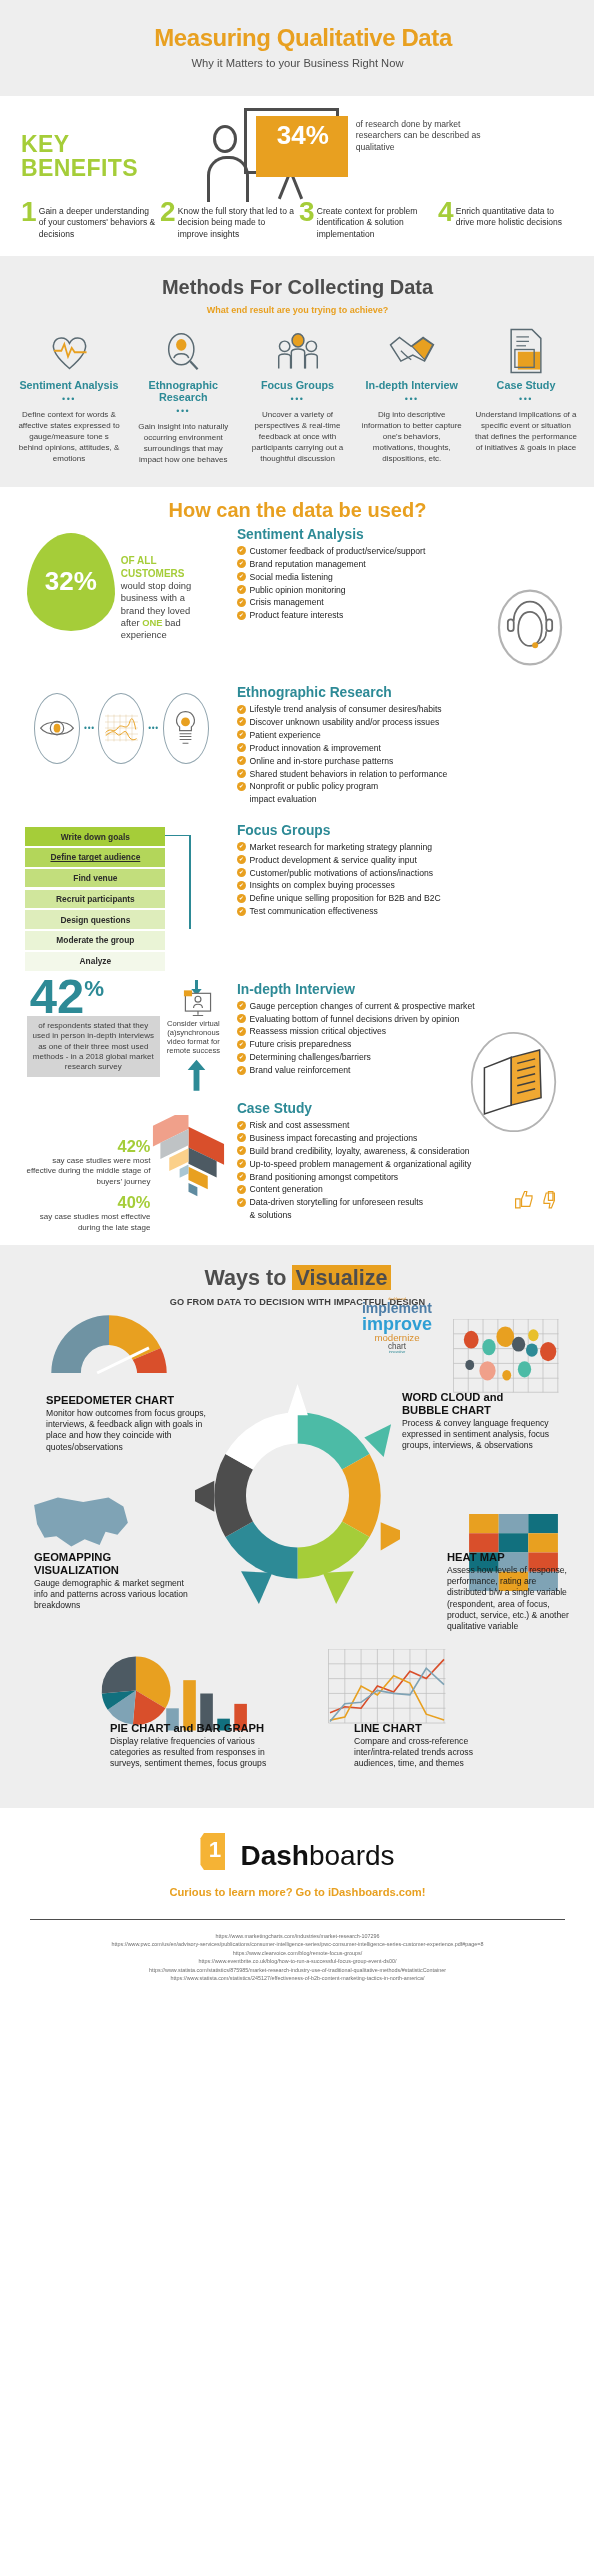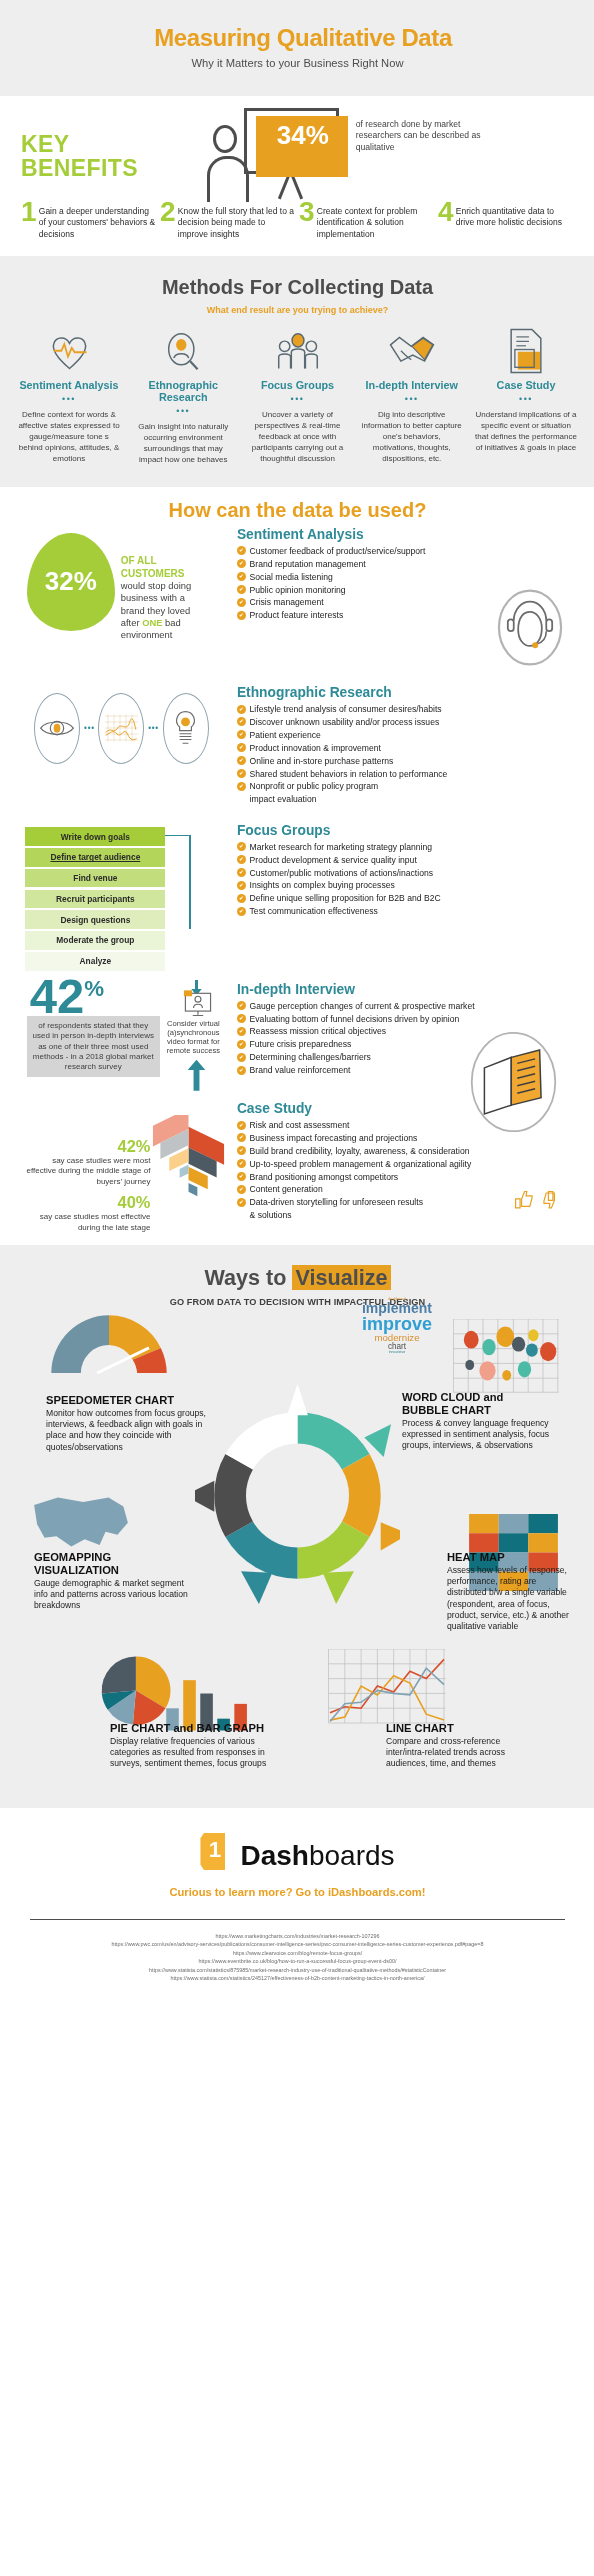--- a/index.html
+++ b/index.html
@@ -265,21 +265,21 @@
     <div class="used-title">How can the data be used?</div>
 
     <div class="u-row">
       <div class="u-left">
         <div class="blob-wrap">
           <div class="blob">
             <span>32%</span>
           </div>
           <div class="blob-txt">
             <b>OF ALL CUSTOMERS</b>
-            <span>would stop doing business with a brand they loved after </span><span class="grn">ONE</span><span> bad environment</span>
+            <span>would stop doing business with a brand they loved after </span><span class="grn">ONE</span><span> bad experience</span>
           </div>
         </div>
       </div>
       <div class="u-right">
         <div class="sec-head">Sentiment Analysis</div>
         <ul class="checks">
           <li>Customer feedback of product/service/support</li>
           <li>Brand reputation management</li>
           <li>Social media listening</li>
           <li>Public opinion monitoring</li>
@@ -598,21 +598,21 @@
         <div class="v-desc">Gauge demographic &amp; market segment info and patterns across various location breakdowns</div>
       </div>
       <div class="v-item" style="left:447px;top:237px;width:127px;">
         <div class="v-name">HEAT MAP</div>
         <div class="v-desc">Assess how levels of response, performance, rating are distributed b/w a single variable (respondent, area of focus, product, service, etc.) &amp; another qualitative variable</div>
       </div>
       <div class="v-item" style="left:110px;top:408px;">
         <div class="v-name">PIE CHART and BAR GRAPH</div>
         <div class="v-desc">Display relative frequencies of various categories as resulted from responses in surveys, sentiment themes, focus groups</div>
       </div>
-      <div class="v-item" style="left:386px;top:408px;width:141px;">
+      <div class="v-item" style="left:354px;top:408px;width:141px;">
         <div class="v-name">LINE CHART</div>
         <div class="v-desc">Compare and cross-reference inter/intra-related trends across audiences, time, and themes</div>
       </div>
     </div>
   </section>
 
   <footer class="footer">
     <div class="logo">
       <div class="logo-mark"></div>
       <div class="logo-text"><b>Dash</b><i>boards</i></div>

